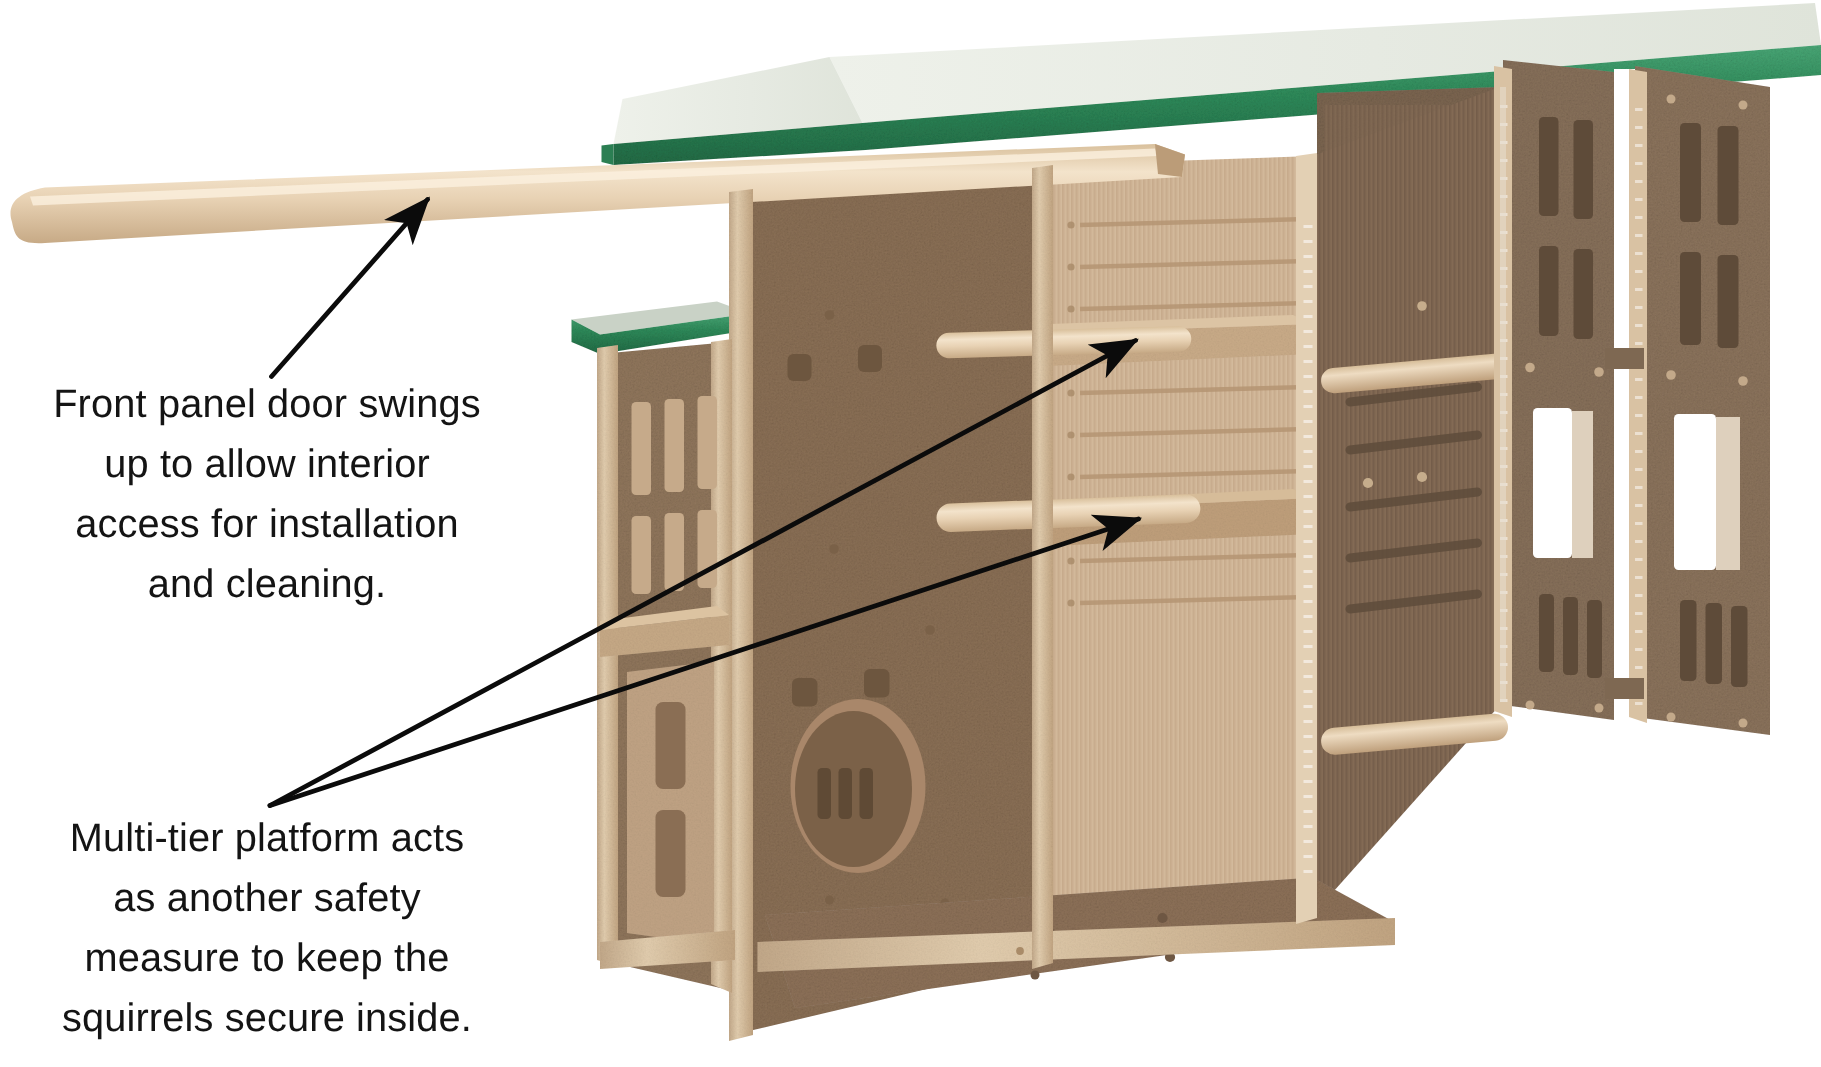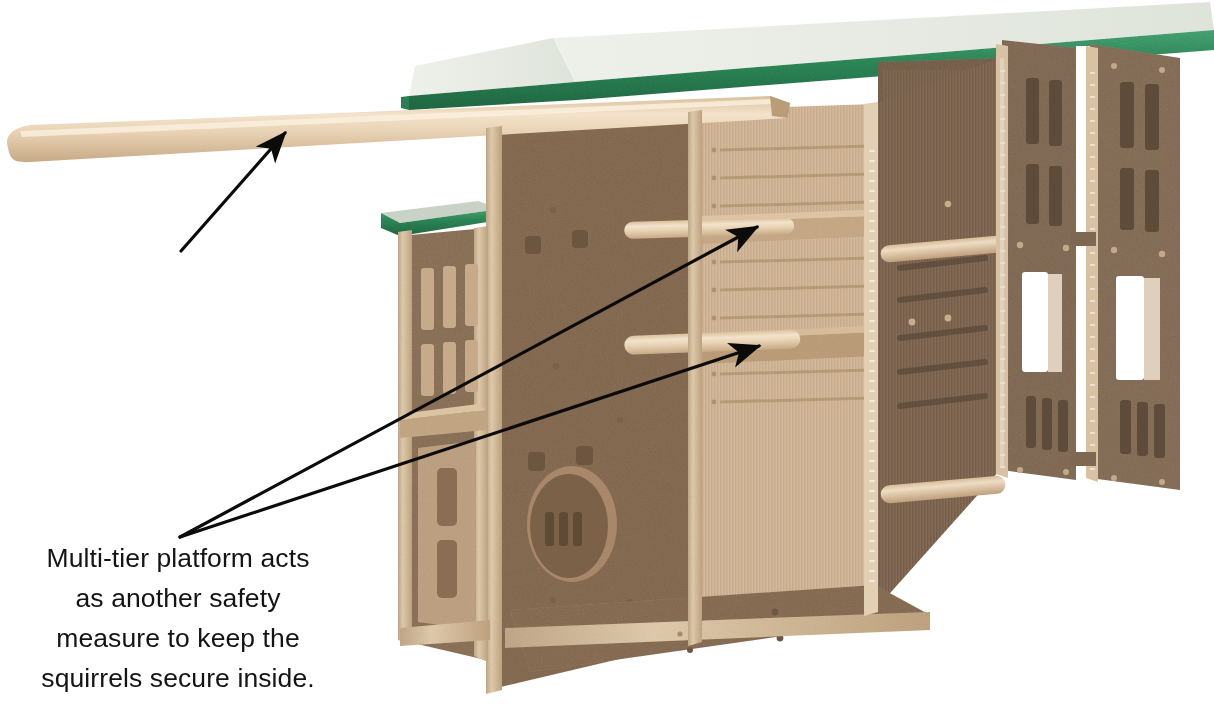--- a/index.html
+++ b/index.html
@@ -442,19 +442,23 @@
         <path d="M0,0 L10,4 L0,8 L2.6,4 Z" fill="#0b0b0b"></path>
       </marker>
     </defs>
     <g stroke="#0b0b0b" stroke-width="3.2" fill="none" marker-end="url(#ah)" stroke-linecap="round">
       <line x1="181" y1="251" x2="285" y2="133"></line>
       <line x1="180" y1="537" x2="757" y2="227"></line>
       <line x1="180" y1="537" x2="759" y2="346"></line>
     </g>
   </svg>
 
+  <div class="caption" id="caption-door">Front panel door swings
+up to allow interior
+access for installation
+and cleaning.</div>
 
   <div class="caption" id="caption-tier">Multi-tier platform acts
 as another safety
 measure to keep the
 squirrels secure inside.</div>
 
 </div>
 
 </body></html>

